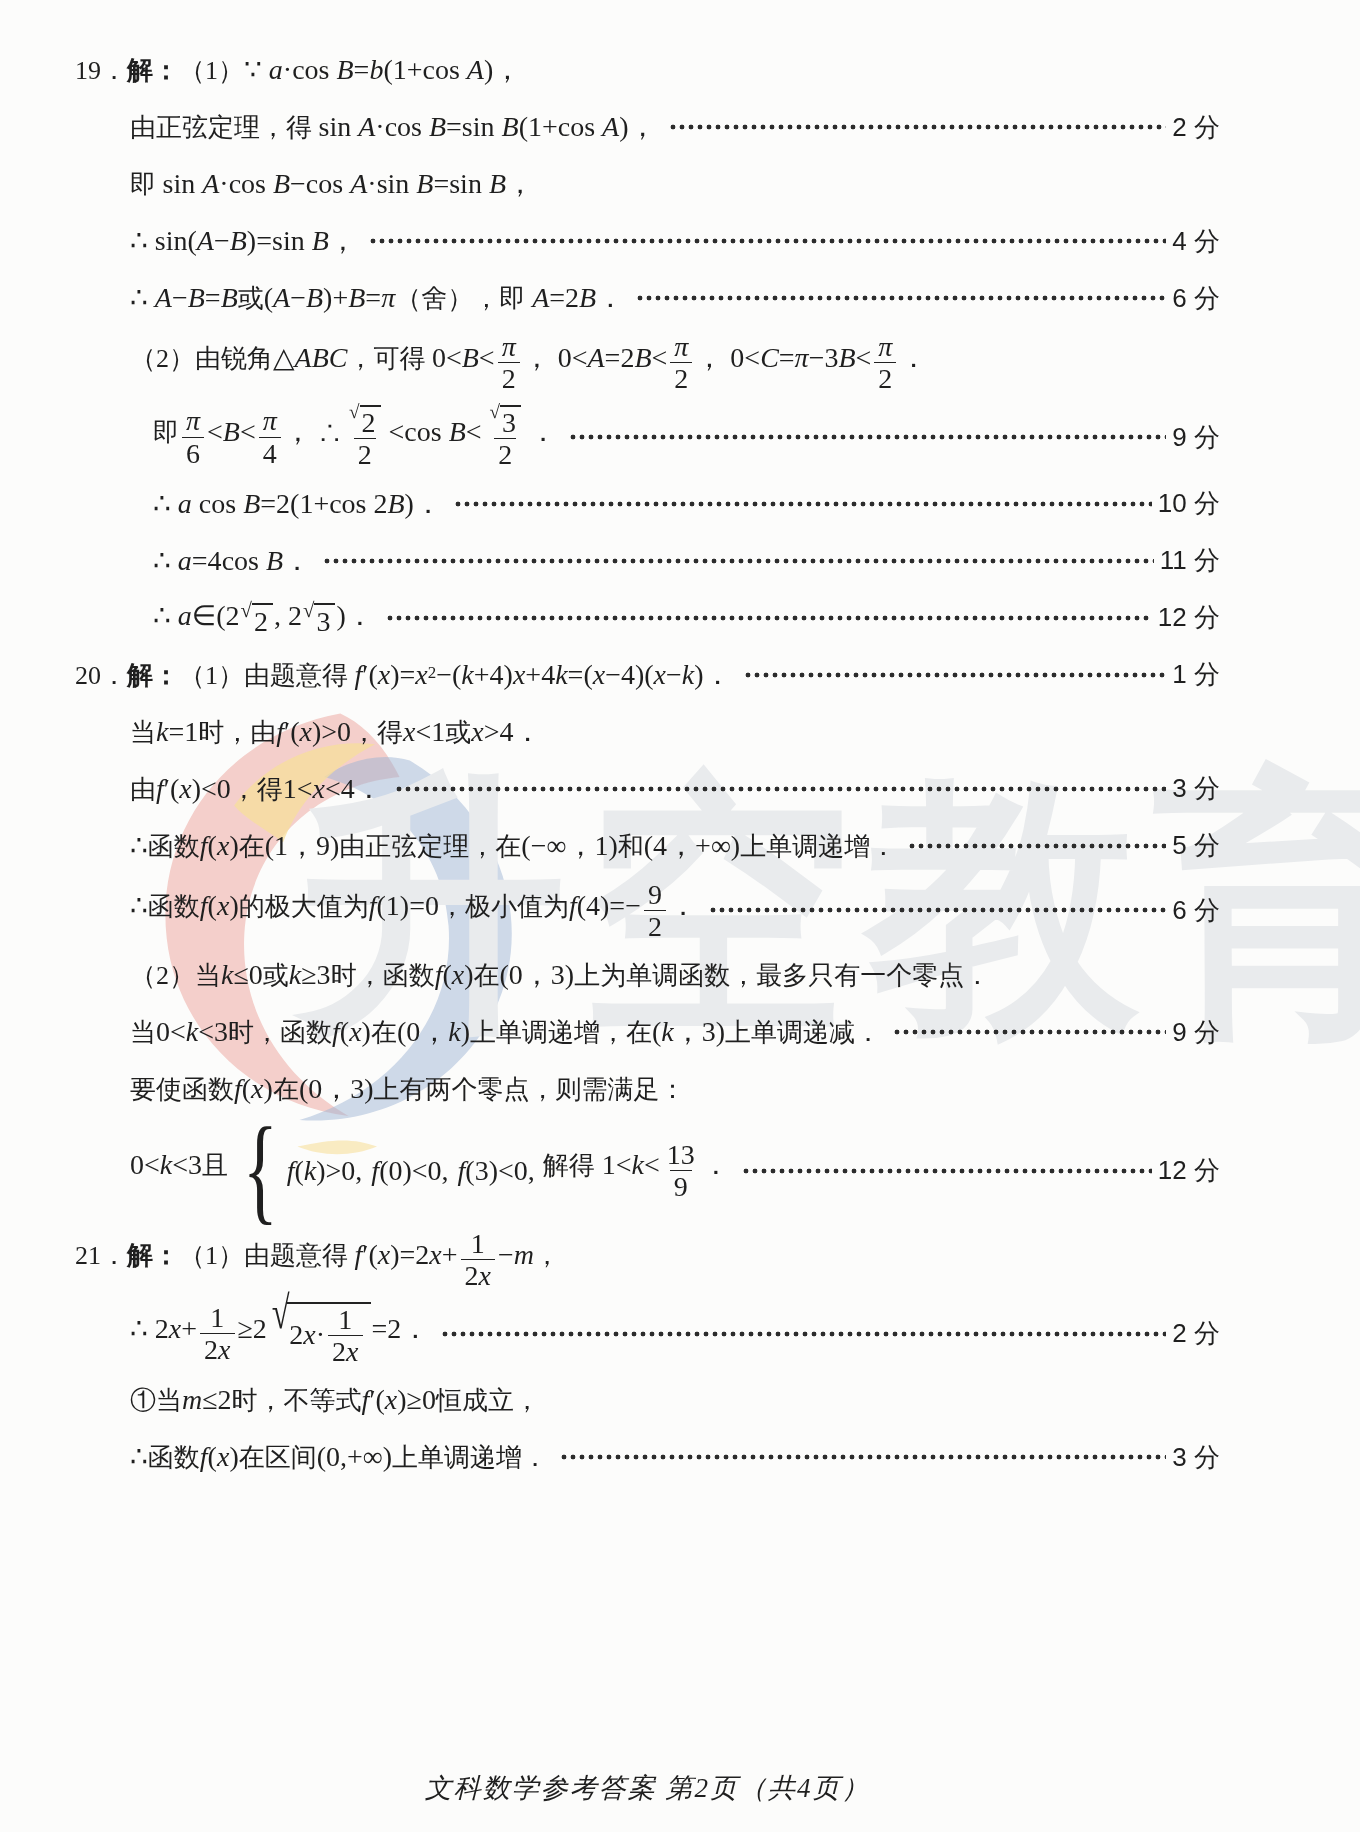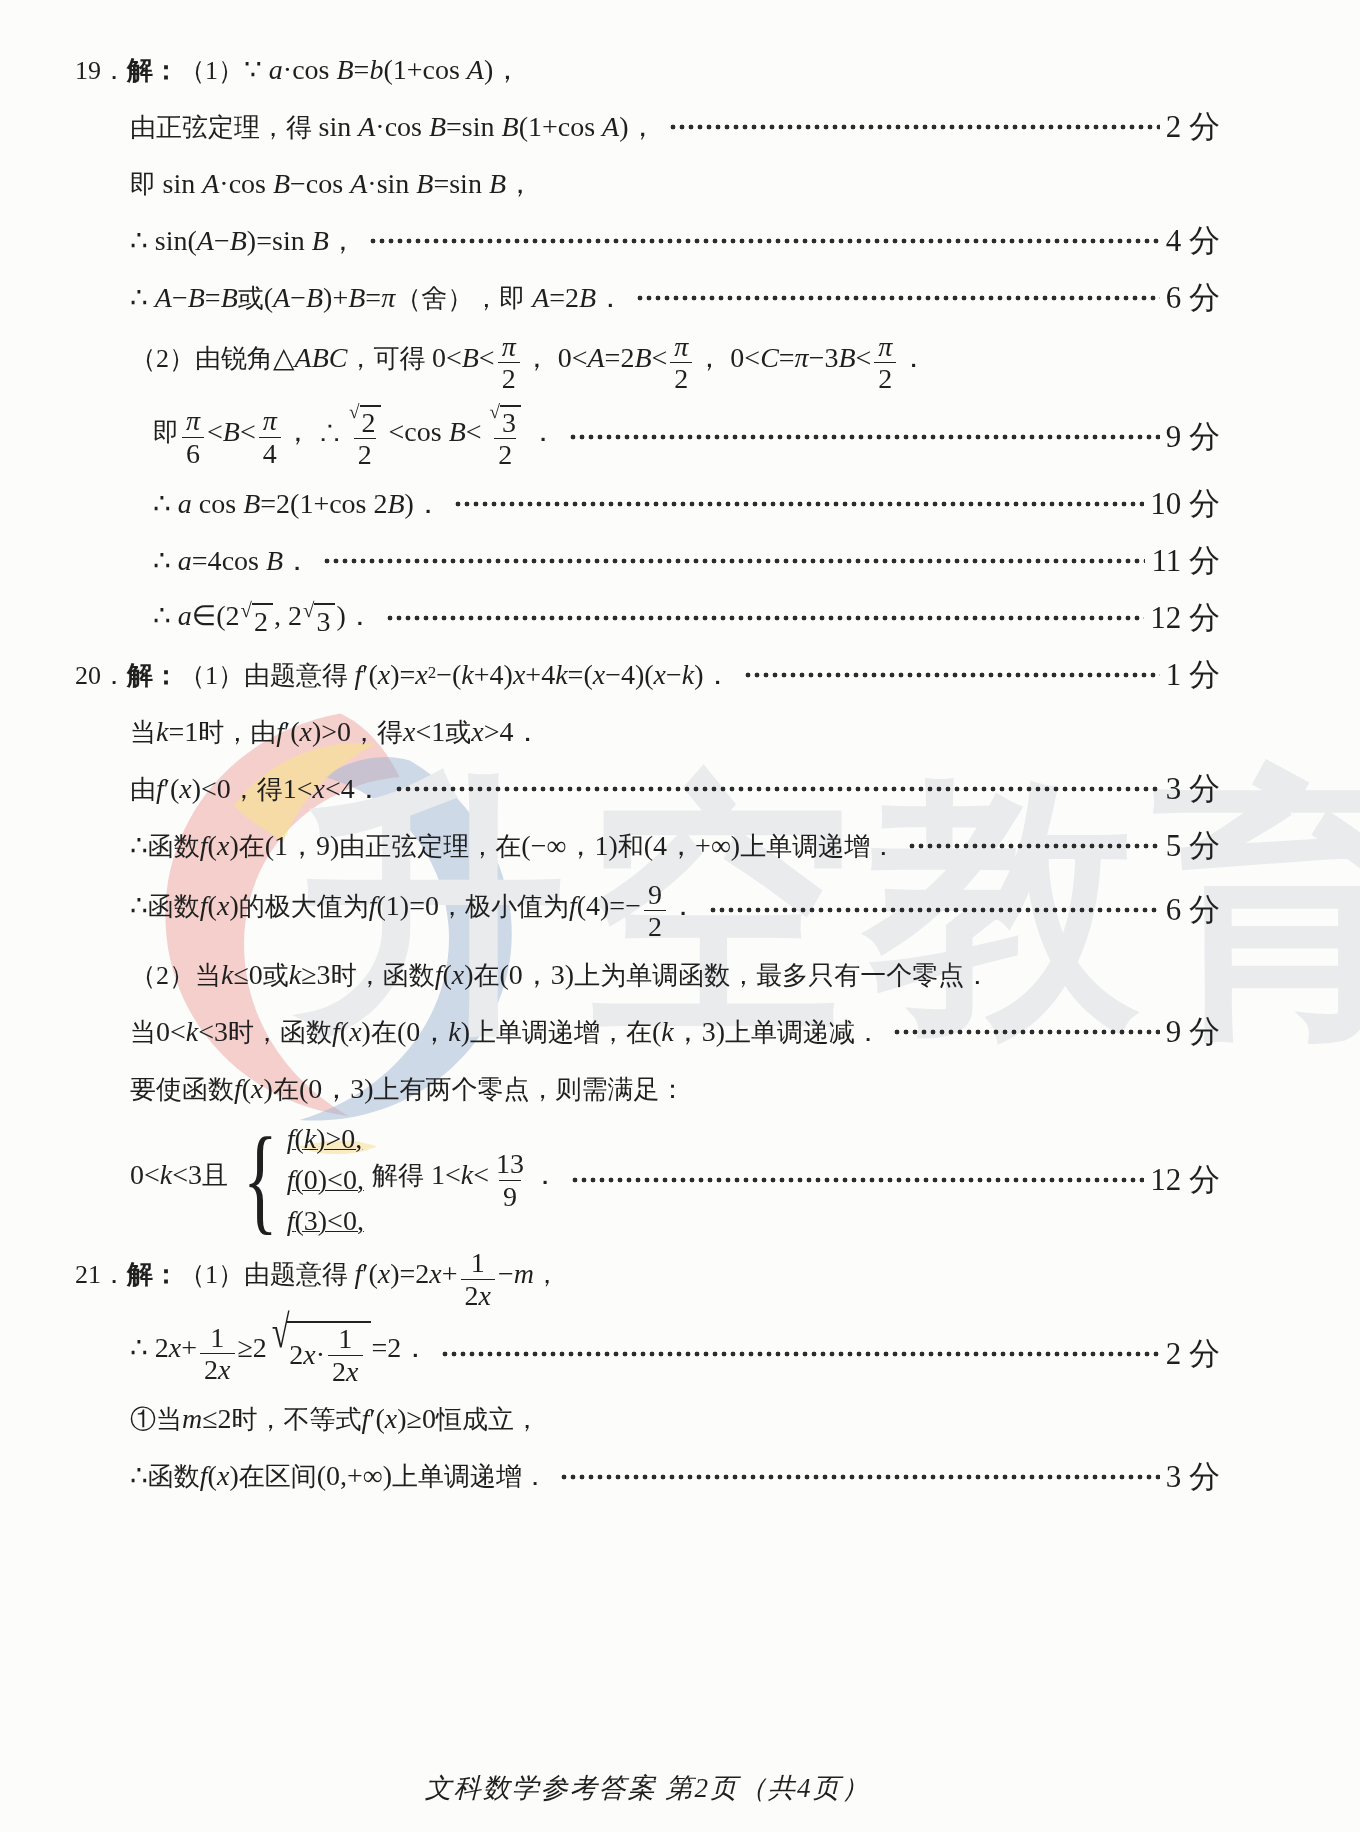--- a/index.html
+++ b/index.html
@@ -27,25 +27,25 @@
   .frac{display:inline-flex;flex-direction:column;align-items:center;vertical-align:middle;
         margin:0 3px;line-height:1.05;font-size:0.92em;}
   .frac>.num{padding:0 4px 1px;}
   .frac>.den{border-top:1.8px solid #222;padding:1px 4px 0;}
   .sqrt{display:inline-flex;align-items:flex-start;vertical-align:middle;margin:0 1px;}
   .sqrt>.rad{font-size:1.3em;line-height:1;transform:translateY(-3px);}
   .sqrt>.bar{border-top:2px solid #222;padding:1px 5px 0 2px;display:inline-flex;align-items:center;}
   .sqrt.big>.rad{font-size:2.9em;line-height:.8;transform:translateY(-8px) scaleX(.7);margin-right:-6px;}
   .cases{display:inline-flex;align-items:center;vertical-align:middle;margin:0 8px 0 4px;}
   .cases>.brace{font-size:118px;font-weight:300;line-height:.8;transform:scaleX(.62);margin-right:-2px;}
-  .cases>.rows{display:inline-flex;flex-direction:column;gap:9px;align-items:flex-start;text-decoration:underline;}
+  .cases>.rows{display:inline-flex;flex-direction:row;gap:9px;align-items:flex-start;}
   .leader{flex:1;min-width:26px;height:10px;margin:0 6px 0 12px;align-self:center;
           background-image:radial-gradient(circle at 4px 5px,#2c2c2c 2.1px,transparent 2.7px);
           background-size:9px 10px;background-repeat:repeat-x;background-position:left center;}
-  .score{font-family:Liberation Serif, serif;font-size:31px;white-space:nowrap;}
+  .score{font-family:Liberation Sans, sans-serif;font-size:26px;white-space:nowrap;}
   .footer{position:absolute;z-index:1;left:75px;right:140px;bottom:26px;text-align:center;
           font-size:27px;letter-spacing:2px;font-style:italic;}
 </style>
 </head>
 <body>
 
 <div class="page">
 
   <svg class="wm wm-logo" viewBox="0 0 470 470">
     <path d="M250 28 C140 48 68 142 80 248 C90 338 162 410 258 422 C192 384 152 318 156 244 C161 160 224 98 308 90 C292 58 272 38 250 28 Z" fill="#dd5a4b" opacity="0.55"></path>

